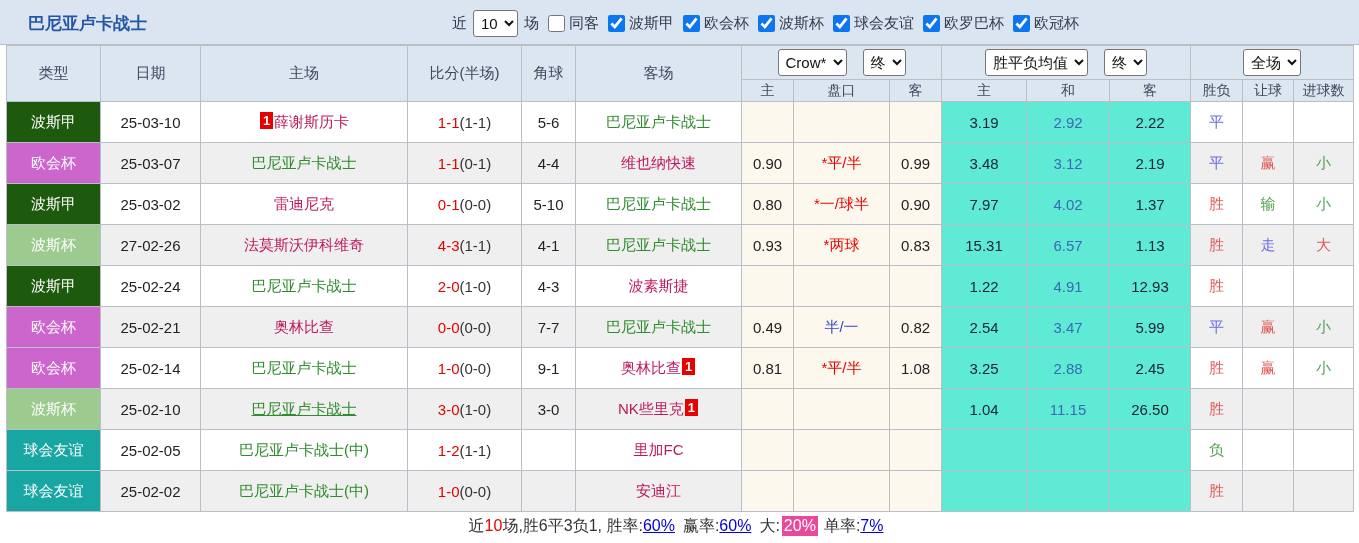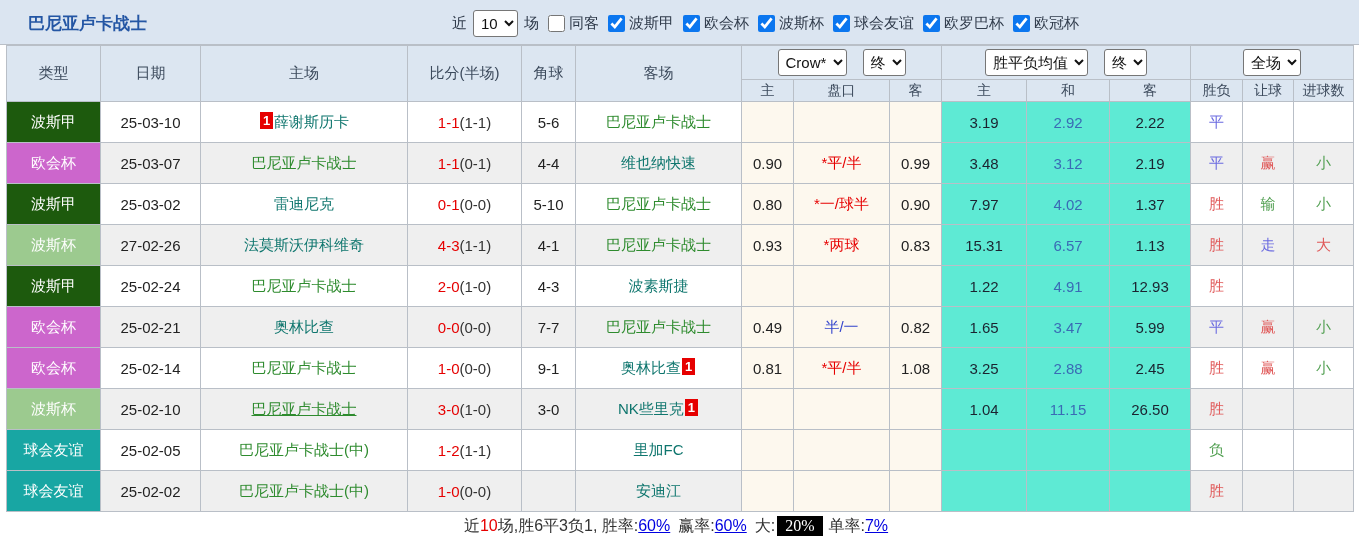--- a/index.html
+++ b/index.html
@@ -40,41 +40,41 @@
   tbody tr { height:41px; background:#fff; }
   tbody tr:nth-child(even) td:not(.cream):not(.avgbg):not(.type) { background:#efefef; }
   td.cream { background:#fdf8ee; }
   td.avgbg { background:#5eead4; color:#1b2330; }
   td.avg-mid { color:#3a6bb5; }
   td.type { color:#fff; }
   td.type[data-variant="l1"] { background:#1d5a0d; }
   td.type[data-variant="l2"] { background:#cc66cc; }
   td.type[data-variant="l3"] { background:#9cca8f; }
   td.type[data-variant="l4"] { background:#18a6a3; }
-  .team { color:#0f766e; }
+  .team { color:#be185d; }
   .team[data-variant~="green"] { color:#2e8b2e; }
   .team[data-variant~="u"] { text-decoration:underline; }
   .badge {
     display:inline-block; background:#e60000; color:#fff; font-size:13px; font-weight:bold;
     padding:0 3px; line-height:17px; vertical-align:2px; margin:0 1px;
   }
   .badge:empty { display:none; }
   .ft { color:#e60000; }
   .ht { color:#333; }
   td.hcp[data-variant="red"] { color:#e60000; }
   td.hcp[data-variant="blue"] { color:#3344cc; }
   td.resv[data-variant="r"] { color:#e05858; }
   td.resv[data-variant="b"] { color:#6b6be0; }
   td.resv[data-variant="g"] { color:#4f9e4f; }
   tfoot td { border:none; background:#fff; height:30px; font-size:16px; color:#333; }
   .sum-num { color:#e60000; }
   .sum-val { color:#0000e0; margin-right:8px;text-decoration:underline; }
   .sum-lab { }
   .sum-big {
-    display:inline-block; background:#000000; color:#fff; padding:1px 8px; margin:0 6px 0 2px;font-family:Liberation Serif, serif;
+    display:inline-block; background:#ec4899; color:#fff; padding:1px 2px; margin:0 6px 0 2px;
   }
   .selwrap { display:flex; justify-content:center; align-items:center; gap:16px; }
 </style>
 </head>
 <body>
 
 <div class="topbar">
   <div class="title">巴尼亚卢卡战士</div>
   <div class="filters">
     <span>近</span>
@@ -259,21 +259,21 @@
   <tr>
     <td class="type" data-variant="l2">欧会杯</td>
     <td>25-02-21</td>
     <td><span class="team" data-variant="">奥林比查</span></td>
     <td><span class="ft">0-0</span><span class="ht">(0-0)</span></td>
     <td>7-7</td>
     <td><span class="team" data-variant="green">巴尼亚卢卡战士</span></td>
     <td class="cream">0.49</td>
     <td class="cream hcp" data-variant="blue">半/一</td>
     <td class="cream">0.82</td>
-    <td class="avgbg">1.65</td>
+    <td class="avgbg">2.54</td>
     <td class="avgbg avg-mid">3.47</td>
     <td class="avgbg">5.99</td>
     <td class="resv" data-variant="b">平</td>
     <td class="resv" data-variant="r">赢</td>
     <td class="resv" data-variant="g">小</td>
   </tr>
 
   <tr>
     <td class="type" data-variant="l2">欧会杯</td>
     <td>25-02-14</td>

